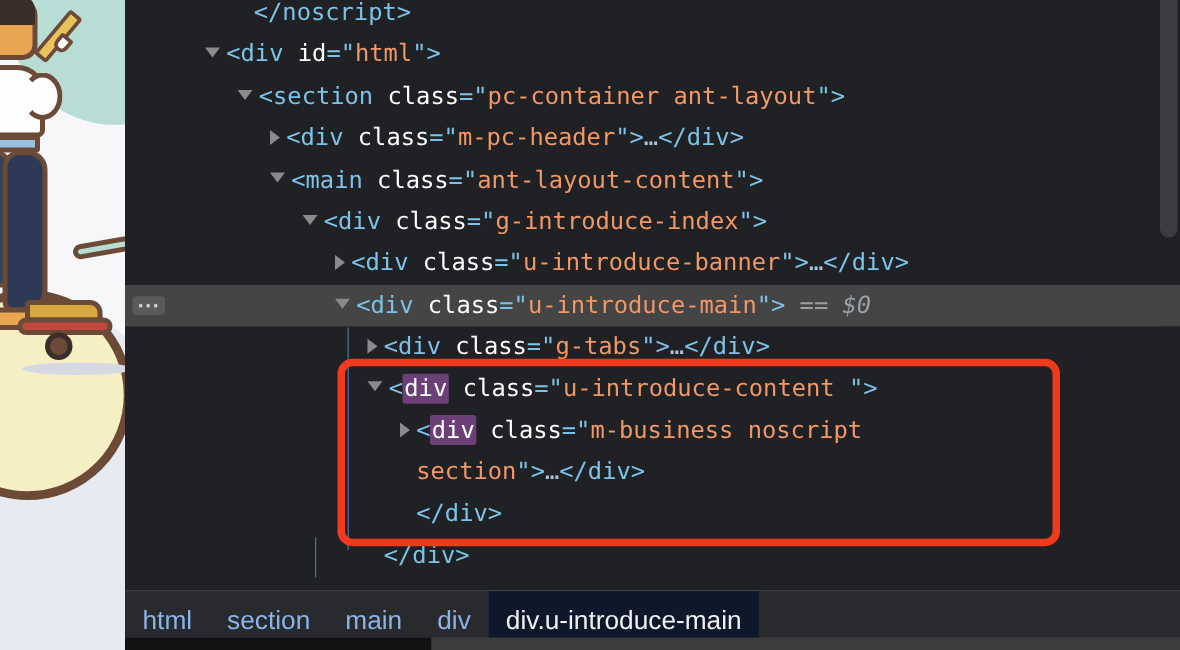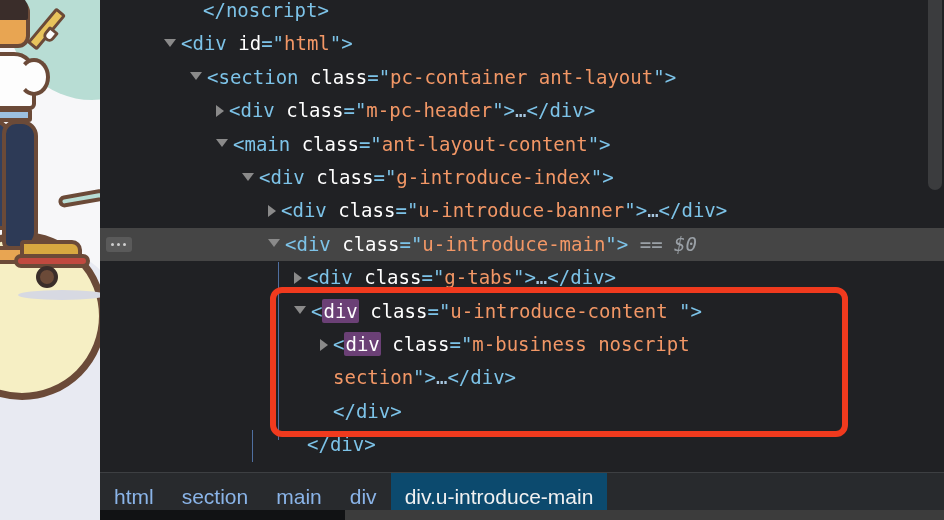--- a/index.html
+++ b/index.html
@@ -105,21 +105,21 @@
   #hscroll-thumb { position:absolute; left:0; bottom:0; width:245px; height:10px;
              background:#111214; z-index:17; }
 
   
   #crumbs { position:absolute; left:0; bottom:0; width:844px; height:48px;
             background:#282a2d; border-top:1px solid #3d3f42;
             display:flex; align-items:center; font-family:"Liberation Sans", sans-serif; }
   .crumb { font-size:21px; color:#8ab4e8; padding:0 14px; height:48px; line-height:48px;
            white-space:nowrap; }
   .crumb.light { color:#e3e3e3; }
-  .crumb.active { color:#f1f1f1; background:#0c4a6e; }
+  .crumb.active { color:#f1f1f1; background:#0f172a; }
 </style>
 </head>
 <body>
 
 <div id="screen">
 
   <div id="page-strip">
     <div class="bg-blob"></div>
     <div class="mint-circle"></div>
     <div class="cream-circle"></div>

